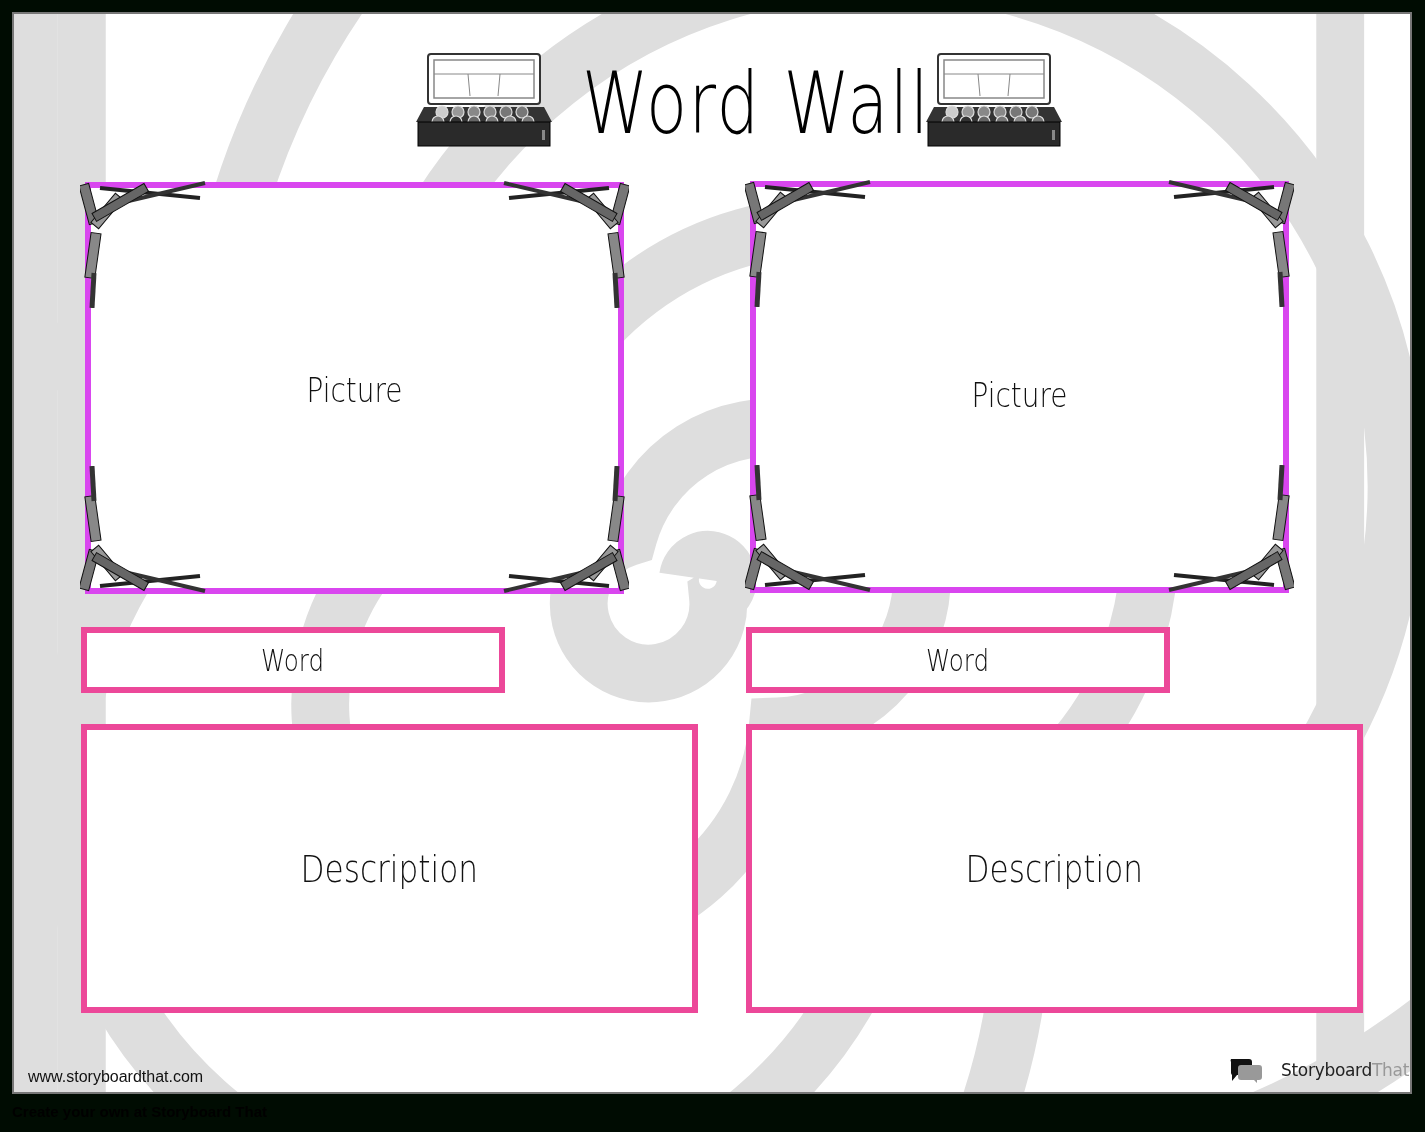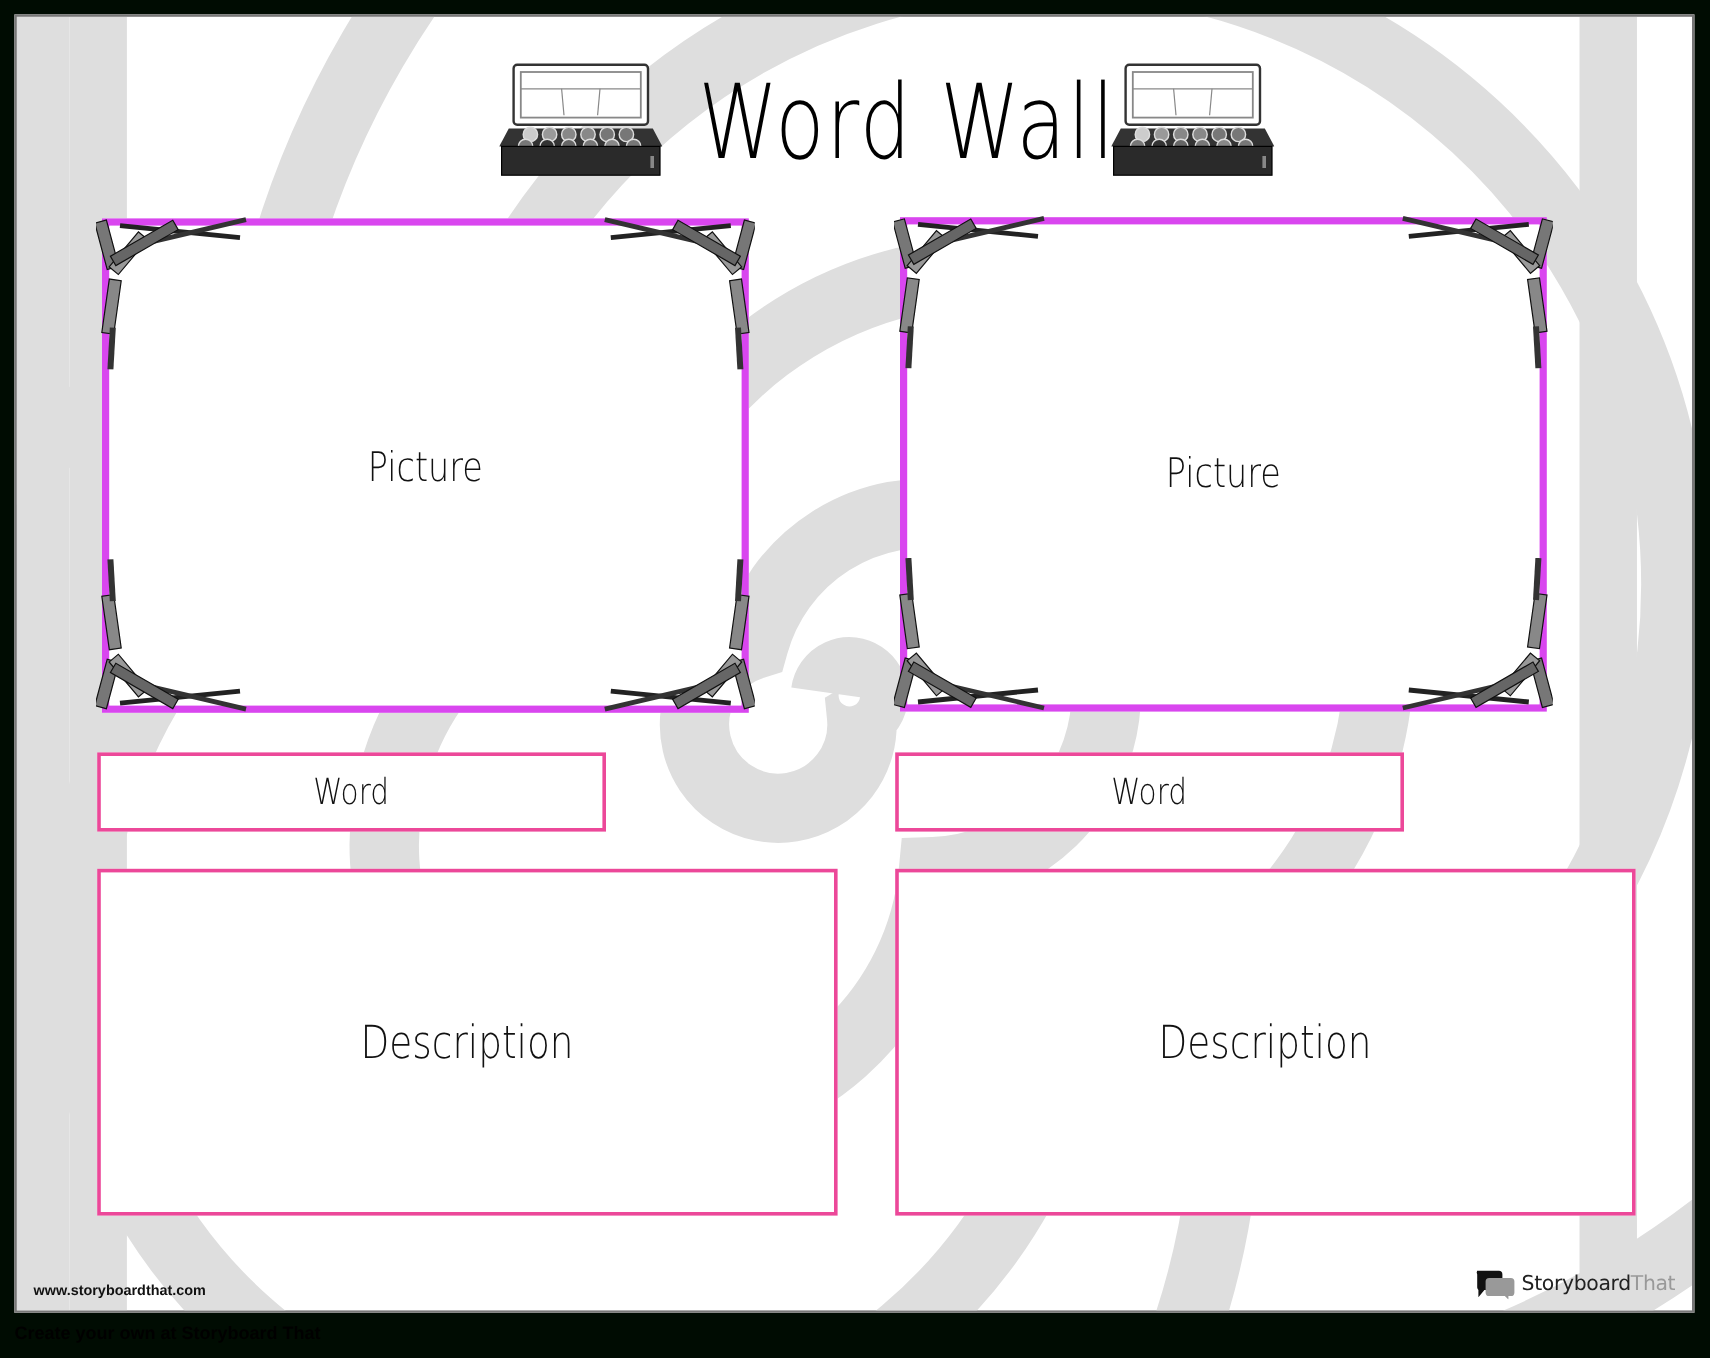--- a/index.html
+++ b/index.html
@@ -4,26 +4,26 @@
 <style>
   html,body{margin:0;padding:0;}
   body{width:1425px;height:1132px;background:#000c02;position:relative;overflow:hidden;font-family:"DejaVu Sans",sans-serif;}
   .page{position:absolute;left:12px;top:12px;width:1400px;height:1082px;background:#fff;overflow:hidden;border-left:2px solid #777;border-top:2px solid #777;border-right:2px solid #777;border-bottom:2px solid #777;box-sizing:border-box;}
   .swirl{position:absolute;left:0;top:0;width:100%;height:100%;}
   .title{position:absolute;left:568px;top:46px;font-family:"DejaVu Sans",sans-serif;font-size:86px;font-weight:300;letter-spacing:2px;color:#000;transform:scaleX(0.78);transform-origin:left top;line-height:1;}
   .paint{position:absolute;width:136px;height:95px;}
   .frame{position:absolute;background:#fff;border:6px solid #d946ef;box-sizing:border-box;}
   .frame-label{position:absolute;left:0;right:0;text-align:center;font-size:34px;color:#111;font-family:"DejaVu Sans",sans-serif;font-weight:300;transform:scaleX(0.82);}
   .crayons{position:absolute;width:130px;height:130px;}
-  .box{position:absolute;background:#fff;border:3px solid #ec4899;box-sizing:border-box;display:flex;align-items:center;justify-content:center;}
+  .box{position:absolute;background:#fff;border:6px solid #ec4899;box-sizing:border-box;display:flex;align-items:center;justify-content:center;}
   .box span{font-family:"DejaVu Sans",sans-serif;font-weight:300;color:#111;display:inline-block;transform:scaleX(0.82);}
   .word span{font-size:30px;}
   .desc span{font-size:38px;}
-  .url{position:absolute;left:14px;top:1054px;font-family:"Liberation Sans",sans-serif;font-weight:bold;font-size:12px;color:#111;}
-  .brand{position:absolute;left:1215px;top:1043px;display:flex;align-items:center;gap:5px;}
+  .url{position:absolute;left:14px;top:1054px;font-family:"Liberation Sans",sans-serif;font-weight:normal;font-size:16px;color:#111;}
+  .brand{position:absolute;left:1215px;top:1043px;display:flex;align-items:center;gap:18px;}
   .brand-text{font-family:"DejaVu Sans",sans-serif;font-size:17px;color:#222;letter-spacing:-0.3px;}
   .brand-text .b2{color:#999;}
   .create{position:absolute;left:12px;top:1103px;font-family:"Liberation Sans",sans-serif;font-weight:bold;font-size:15px;color:#000;}
 </style>
 </head>
 <body>
 
 <div class="page">
 
   <svg class="swirl" viewBox="0 0 1400 1082" preserveAspectRatio="none">

